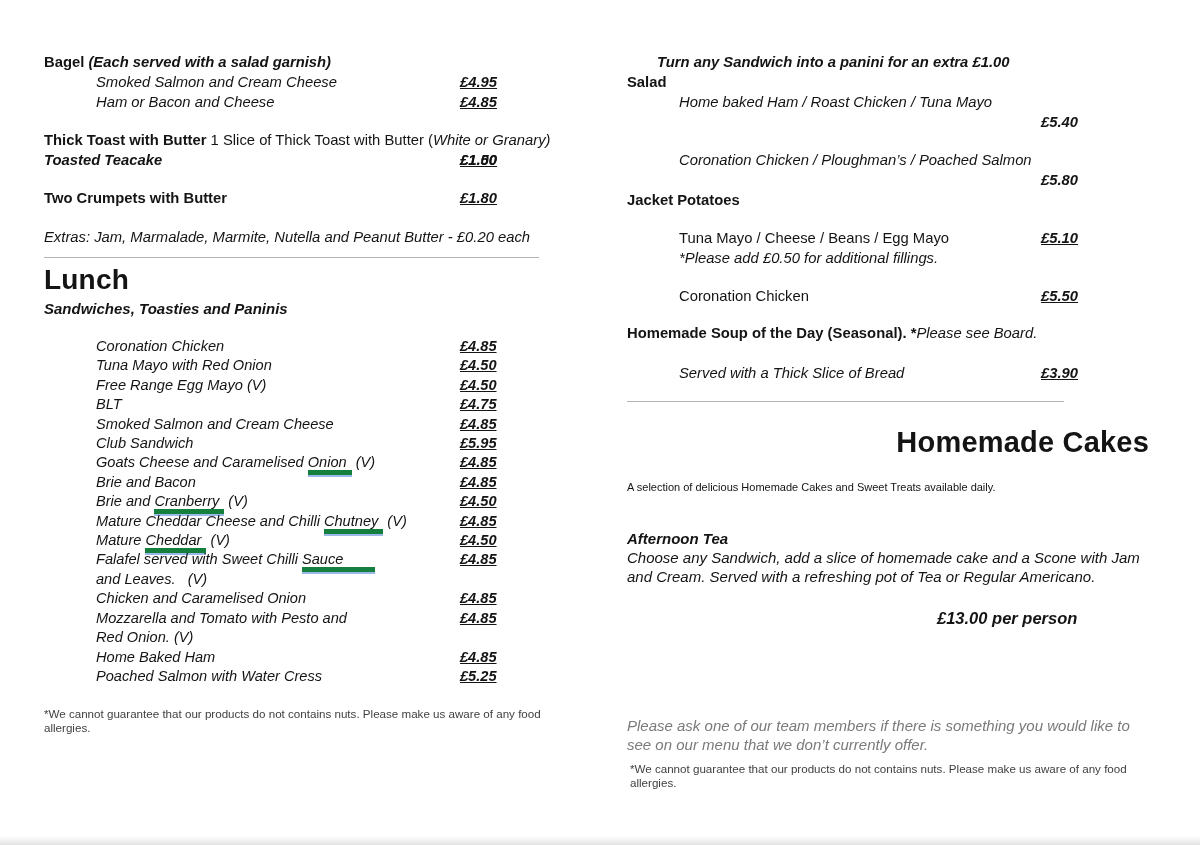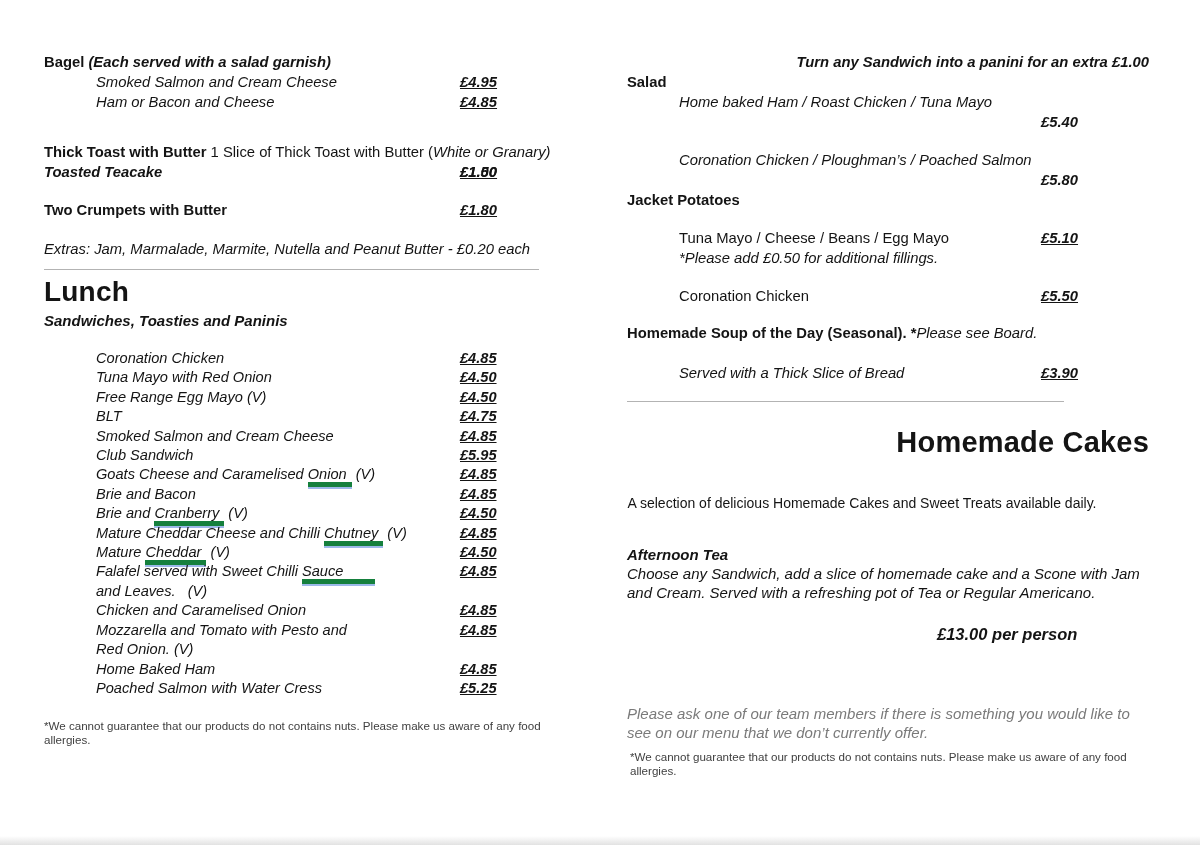--- a/index.html
+++ b/index.html
@@ -25,37 +25,37 @@
   .items .price{font-weight:700;}
   .sep{border:none;border-top:1px solid #b3b3b3;margin:0;}
   .h1{font-weight:700;font-size:28px;line-height:34px;letter-spacing:0.2px;}
   .h1-cakes{font-weight:700;font-size:29px;line-height:36px;letter-spacing:0.2px;text-align:right;}
   .subhead{font-weight:700;font-size:15px;line-height:19px;font-style:italic;}
   .desc{font-style:italic;font-size:14.8px;line-height:19px;}
   .foot{font-size:11.6px;color:#3f3f3f;line-height:14px;}
   .gray-note{color:#7a7a7a;font-style:italic;font-size:15px;line-height:19.5px;}
   .u{border-bottom:5px solid #15803d;box-shadow:0 2px 0 #9cb8e8;padding-right:5px;}
   .u-ext{padding-right:32px;}
-  .center-note{text-align:right;padding-left:30px;}
+  .center-note{text-align:left;padding-left:30px;}
   .page-edge{position:absolute;left:0;right:0;bottom:0;height:9px;
     background:linear-gradient(to bottom,rgba(255,255,255,0),#e2e2e2);}
 </style>
 </head>
 <body>
 
 <div class="page">
 
   <div class="col left-col">
 
     <div class="line"><span class="b">Bagel</span> <span class="bi">(Each served with a salad garnish)</span></div>
 
     <div class="row indent"><span class="i">Smoked Salmon and Cream Cheese</span><span class="price">£4.95</span></div>
     <div class="row indent"><span class="i">Ham or Bacon and Cheese</span><span class="price">£4.85</span></div>
 
-    <div class="line nowrap" style="margin-top:30px;"><span class="b">Thick Toast with Butter</span><span> 1 Slice of Thick Toast with Butter (</span><span class="i">White or Granary</span><span class="i">)</span></div>
+    <div class="line nowrap" style="margin-top:18px;"><span class="b">Thick Toast with Butter</span><span> 1 Slice of Thick Toast with Butter (</span><span class="i">White or Granary</span><span class="i">)</span></div>
     <div class="row">
         <span class="price">£1.00</span>
       </div>
 
     <div class="row"><span class="bi">Toasted Teacake</span><span class="price">£1.50</span></div>
 
     <div class="row" style="margin-top:18px;"><span class="b">Two Crumpets with Butter</span><span class="price">£1.80</span></div>
 
     <div class="line i" style="margin-top:19px;">Extras: Jam, Marmalade, Marmite, Nutella and Peanut Butter - £0.20 each</div>
 
@@ -108,26 +108,26 @@
     <div class="row indent" style="margin-top:18px;"><span>Coronation Chicken</span><span class="price">£5.50</span></div>
 
     <div class="line" style="margin-top:17px;"><span class="b">Homemade Soup of the Day (Seasonal). *</span><span class="i">Please see Board.</span></div>
 
     <div class="row indent" style="margin-top:20px;"><span class="i">Served with a Thick Slice of Bread</span><span class="price">£3.90</span></div>
 
     <hr class="sep" style="margin-top:18px;width:437px;">
 
     <div class="h1-cakes" style="margin-top:22px;">Homemade Cakes</div>
 
-    <div style="margin-top:34px;width:470px;font-size:14px;line-height:19.5px;text-align:center;">A selection of delicious Homemade Cakes and Sweet Treats available daily.</div>
+    <div style="margin-top:18px;width:470px;font-size:11px;line-height:19.5px;">A selection of delicious Homemade Cakes and Sweet Treats available daily.</div>
 
     <div class="subhead" style="margin-top:31px;">Afternoon Tea</div>
     <div class="desc" style="width:520px;line-height:19.5px;font-size:15px;">Choose any Sandwich, add a slice of homemade cake and a Scone with Jam and Cream. Served with a refreshing pot of Tea or Regular Americano.</div>
 
     <div class="bi" style="margin-top:21px;padding-left:310px;font-size:16.5px;line-height:20px;">£13.00 per person</div>
 
-    <div class="gray-note" style="margin-top:60px;width:525px;">Please ask one of our team members if there is something you would like to see on our menu that we don’t currently offer.</div>
+    <div class="gray-note" style="margin-top:88px;width:525px;">Please ask one of our team members if there is something you would like to see on our menu that we don’t currently offer.</div>
 
     <div class="foot" style="margin-top:7px;padding-left:3px;">*We cannot guarantee that our products do not contains nuts. Please make us aware of any food allergies.</div>
   </div>
 
   <div class="page-edge"></div>
 </div>
 
 </body></html>

